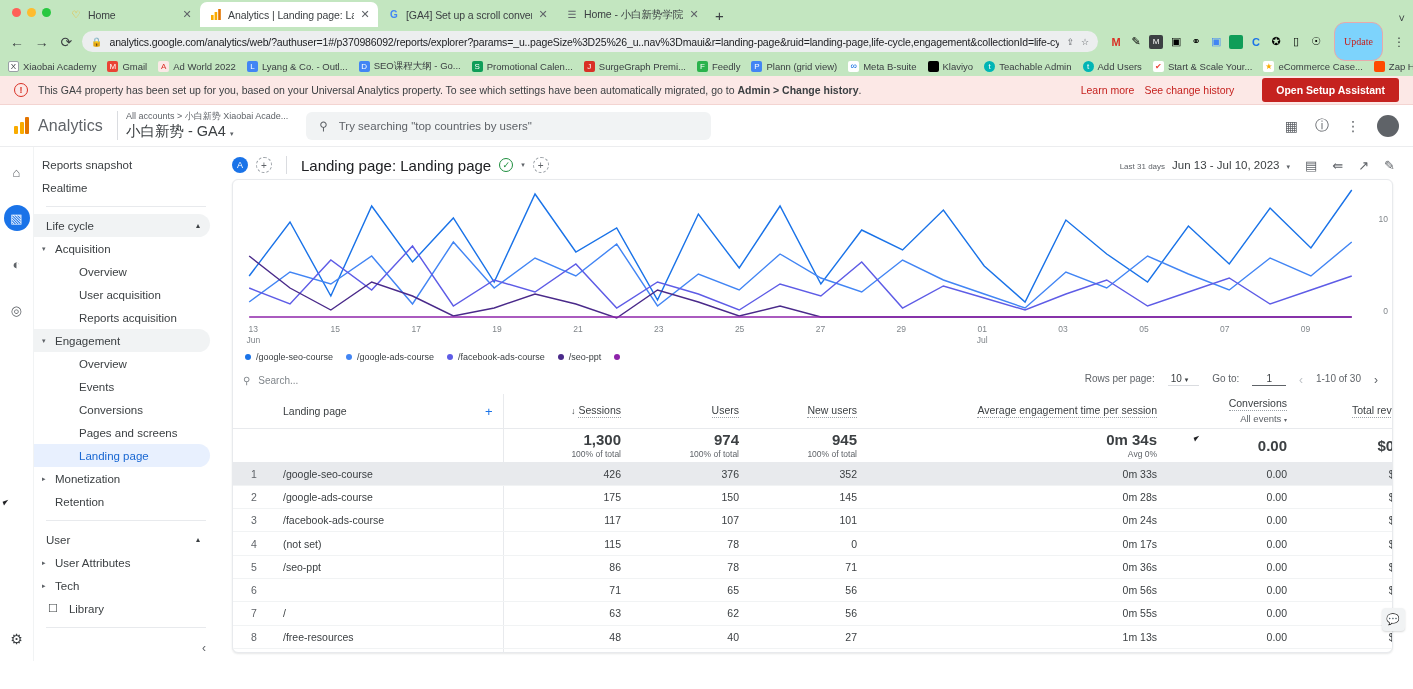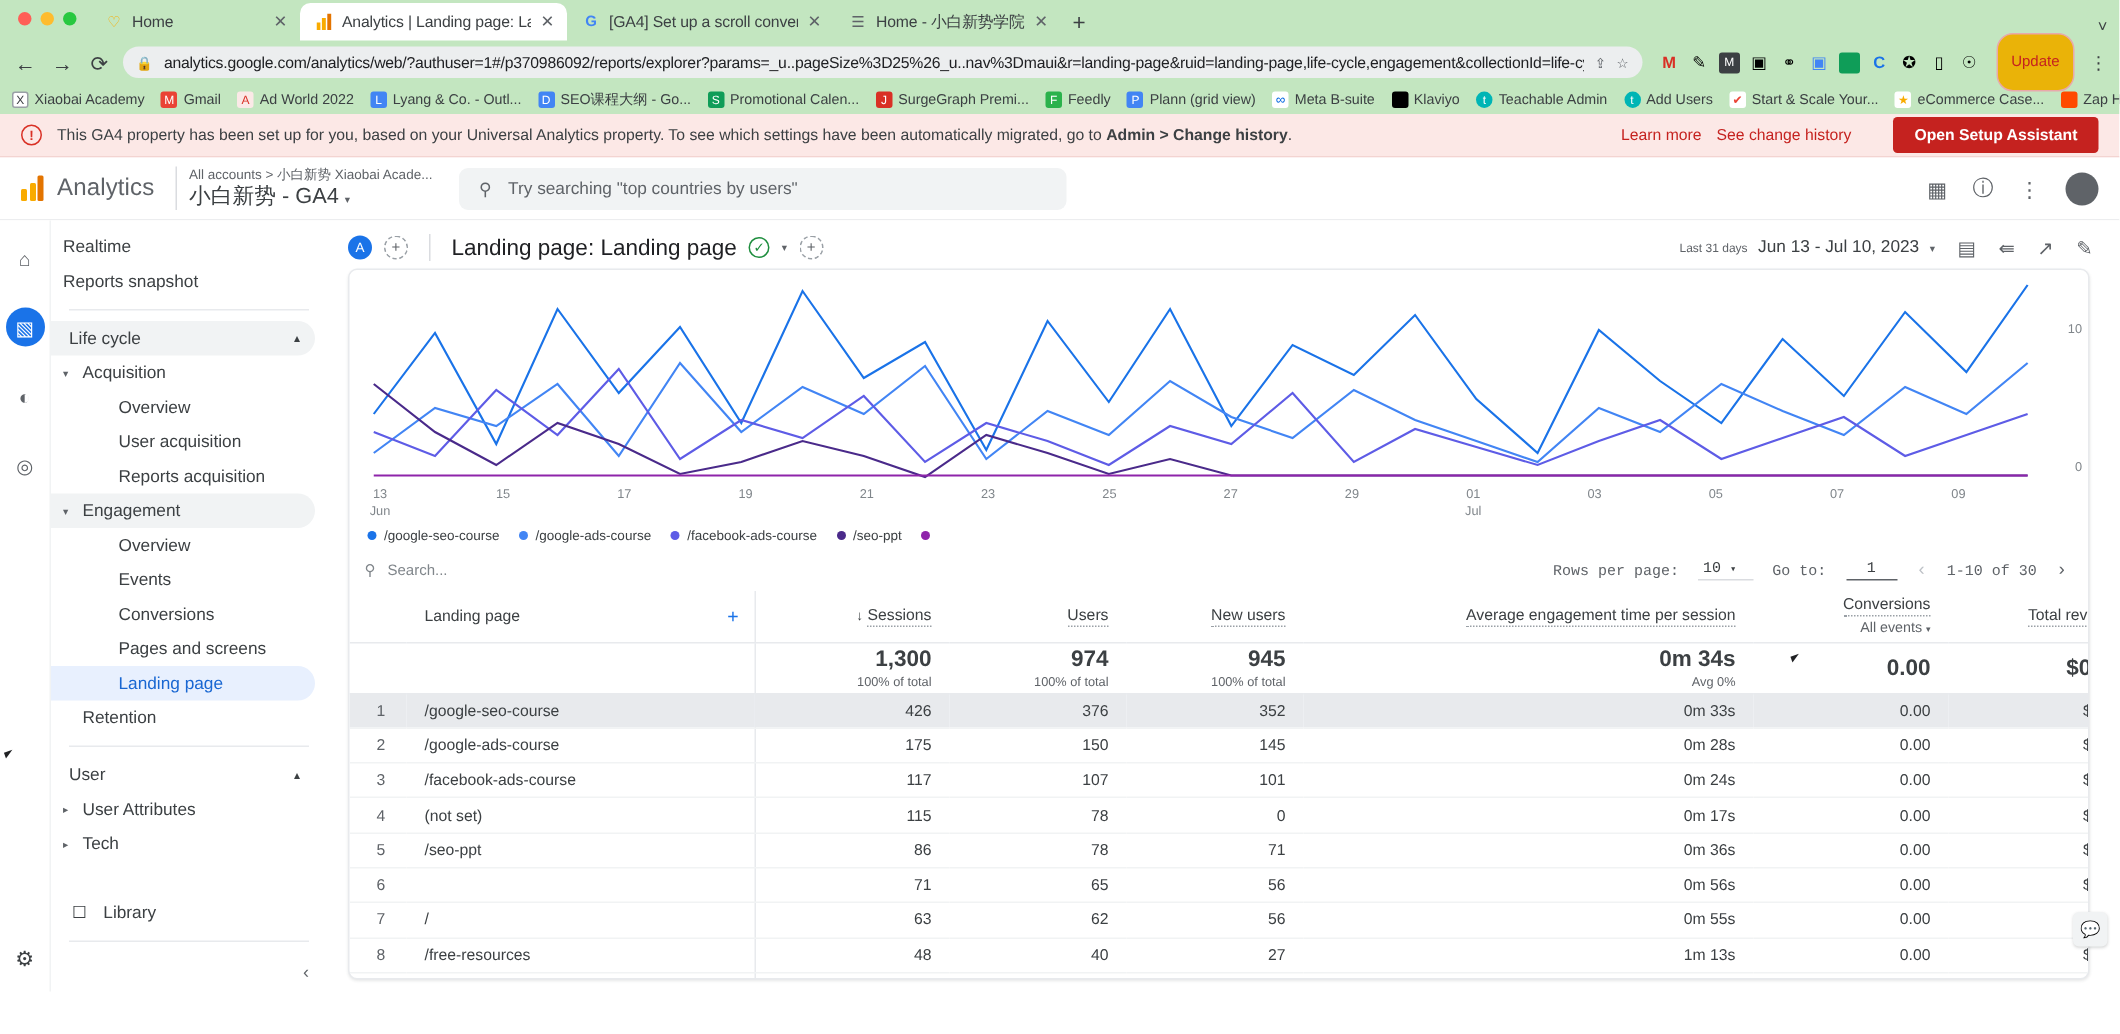--- a/index.html
+++ b/index.html
@@ -41,21 +41,21 @@
     flex: 1 1 auto; height: 21px; background: #eceeef; border-radius: 11px;
     display: flex; align-items: center; padding: 0 9px; gap: 7px;
     font-size: 10.5px; color: #202124; min-width: 0;
   }
   .omnibox .url { flex: 1 1 auto; white-space: nowrap; overflow: hidden; letter-spacing: -.15px; }
   .omnibox .oicon { font-size: 9px; color: #5f6368; }
   .exticons { display: flex; align-items: center; gap: 6px; padding-left: 4px; }
   .exticons span { font-size: 11px; width: 14px; height: 14px; display: flex; align-items: center; justify-content: center; }
   .updbtn {
     border: 1px solid #e8a9ab; color: #c5221f; border-radius: 11px;
-    font-size: 10px; padding: 13px 9px; margin-left: 4px; background: #eab308;
+    font-size: 10px; padding: 13px 9px; margin-left: 4px; background: #7dd3fc; font-family: Liberation Serif, serif;
   }
   .kebab { font-size: 12px; color: #3c4043; padding-left: 3px; }
 
   .bookmarks { height: 20px; display: flex; align-items: center; padding: 0 8px; gap: 11px; overflow: hidden; }
   .bm { display: flex; align-items: center; gap: 4px; font-size: 9.5px; color: #3c4043; white-space: nowrap; }
   .bm .bmi { width: 11px; height: 11px; border-radius: 2px; display: flex; align-items: center; justify-content: center; font-size: 8px; color: #fff; }
 
   
   .banner {
     height: 29px; background: #fce8e6; display: flex; align-items: center;
@@ -163,21 +163,21 @@
   .xaxis { display: flex; margin: 0 28px 0 8px; position: relative; height: 24px; }
   .xtick { position: absolute; font-size: 8.5px; color: #80868b; line-height: 1.25; text-align: center; transform: translateX(-50%); }
   .xtick small { display: block; font-size: 8.5px; }
 
   .legend { display: flex; align-items: center; gap: 13px; padding: 0 0 0 12px; height: 18px; }
   .lg { display: flex; align-items: center; gap: 5px; font-size: 9px; color: #3c4043; }
   .lg i { width: 6px; height: 6px; border-radius: 50%; display: block; }
 
   .tabletop { display: flex; align-items: center; height: 28px; padding: 0 14px 0 10px; }
   .tsearch { display: flex; align-items: center; gap: 8px; font-size: 10px; color: #80868b; }
-  .tcontrols { margin-left: auto; display: flex; align-items: flex-end; gap: 13px; font-size: 10px; color: #5f6368; font-family: Liberation Mono, monospace; }
+  .tcontrols { margin-left: auto; display: flex; align-items: flex-start; gap: 13px; font-size: 10px; color: #5f6368; }
   .rpp-val { color: #3c4043; border-bottom: 1px solid #dadce0; padding: 0 11px 1px 3px; }
   .goto-val { color: #3c4043; border-bottom: 1px solid #5f6368; padding: 0 14px 1px 14px; text-align: center; }
   .pg-arrow { font-size: 12px; color: #5f6368; }
   .pg-arrow.dim { color: #bdc1c6; }
 
   table.gtable { width: 100%; border-collapse: collapse; table-layout: fixed; }
   table.gtable th, table.gtable td { font-size: 10.5px; color: #3c4043; font-weight: normal; }
   .col-idx { width: 38px; }
   .col-dim { width: 232px; }
   .col-ses { width: 130px; }
@@ -394,24 +394,24 @@
   <div class="rail">
     <span class="ric">⌂</span>
     <span class="ric sel">▧</span>
     <span class="ric">◐</span>
     <span class="ric">◎</span>
     <span class="gear">⚙</span>
   </div>
 
   <div class="sidenav">
     <div class="nav-item lvl1">
+        <span class="nlabel">Reports snapshot</span>
+      </div>
+    <div class="nav-item lvl1">
         <span class="nlabel">Realtime</span>
-      </div>
-    <div class="nav-item lvl1">
-        <span class="nlabel">Reports snapshot</span>
       </div>
     <div class="nav-sep"></div>
     <div class="nav-item group hl">
         <span class="nlabel">Life cycle</span>
         <span style="font-size:8px">▴</span>
       </div>
     <div class="nav-item lvl1">
         <span class="arrow">▾</span>
         <span class="nlabel">Acquisition</span>
       </div>
@@ -435,20 +435,24 @@
         <span class="nlabel">Events</span>
       </div>
     <div class="nav-item lvl2">
         <span class="nlabel">Conversions</span>
       </div>
     <div class="nav-item lvl2">
         <span class="nlabel">Pages and screens</span>
       </div>
     <div class="nav-item lvl2 sel">
         <span class="nlabel">Landing page</span>
+      </div>
+    <div class="nav-item lvl1">
+        <span class="arrow">▸</span>
+        <span class="nlabel">Monetization</span>
       </div>
     <div class="nav-item lvl1">
         <span class="arrow"></span>
         <span class="nlabel">Retention</span>
       </div>
     <div class="nav-sep"></div>
     <div class="nav-item group">
         <span class="nlabel">User</span>
         <span style="font-size:8px">▴</span>
       </div>

